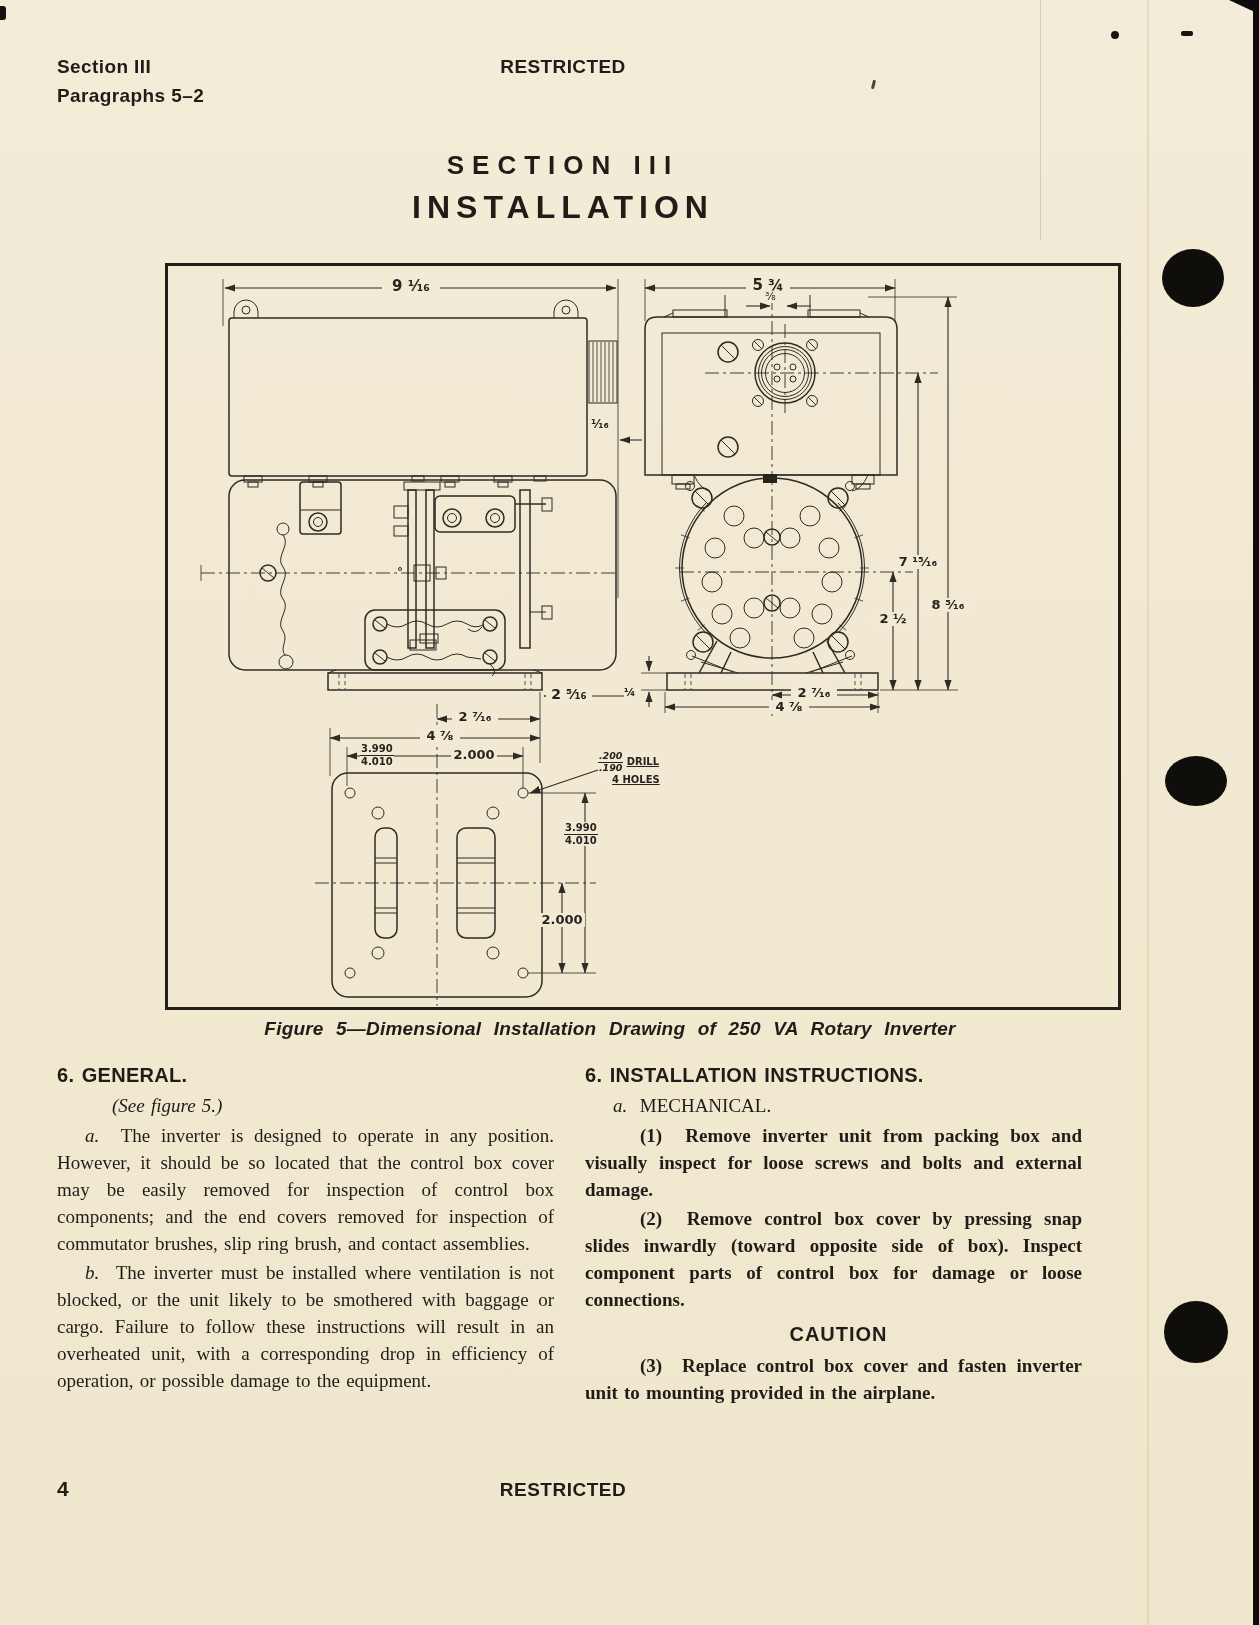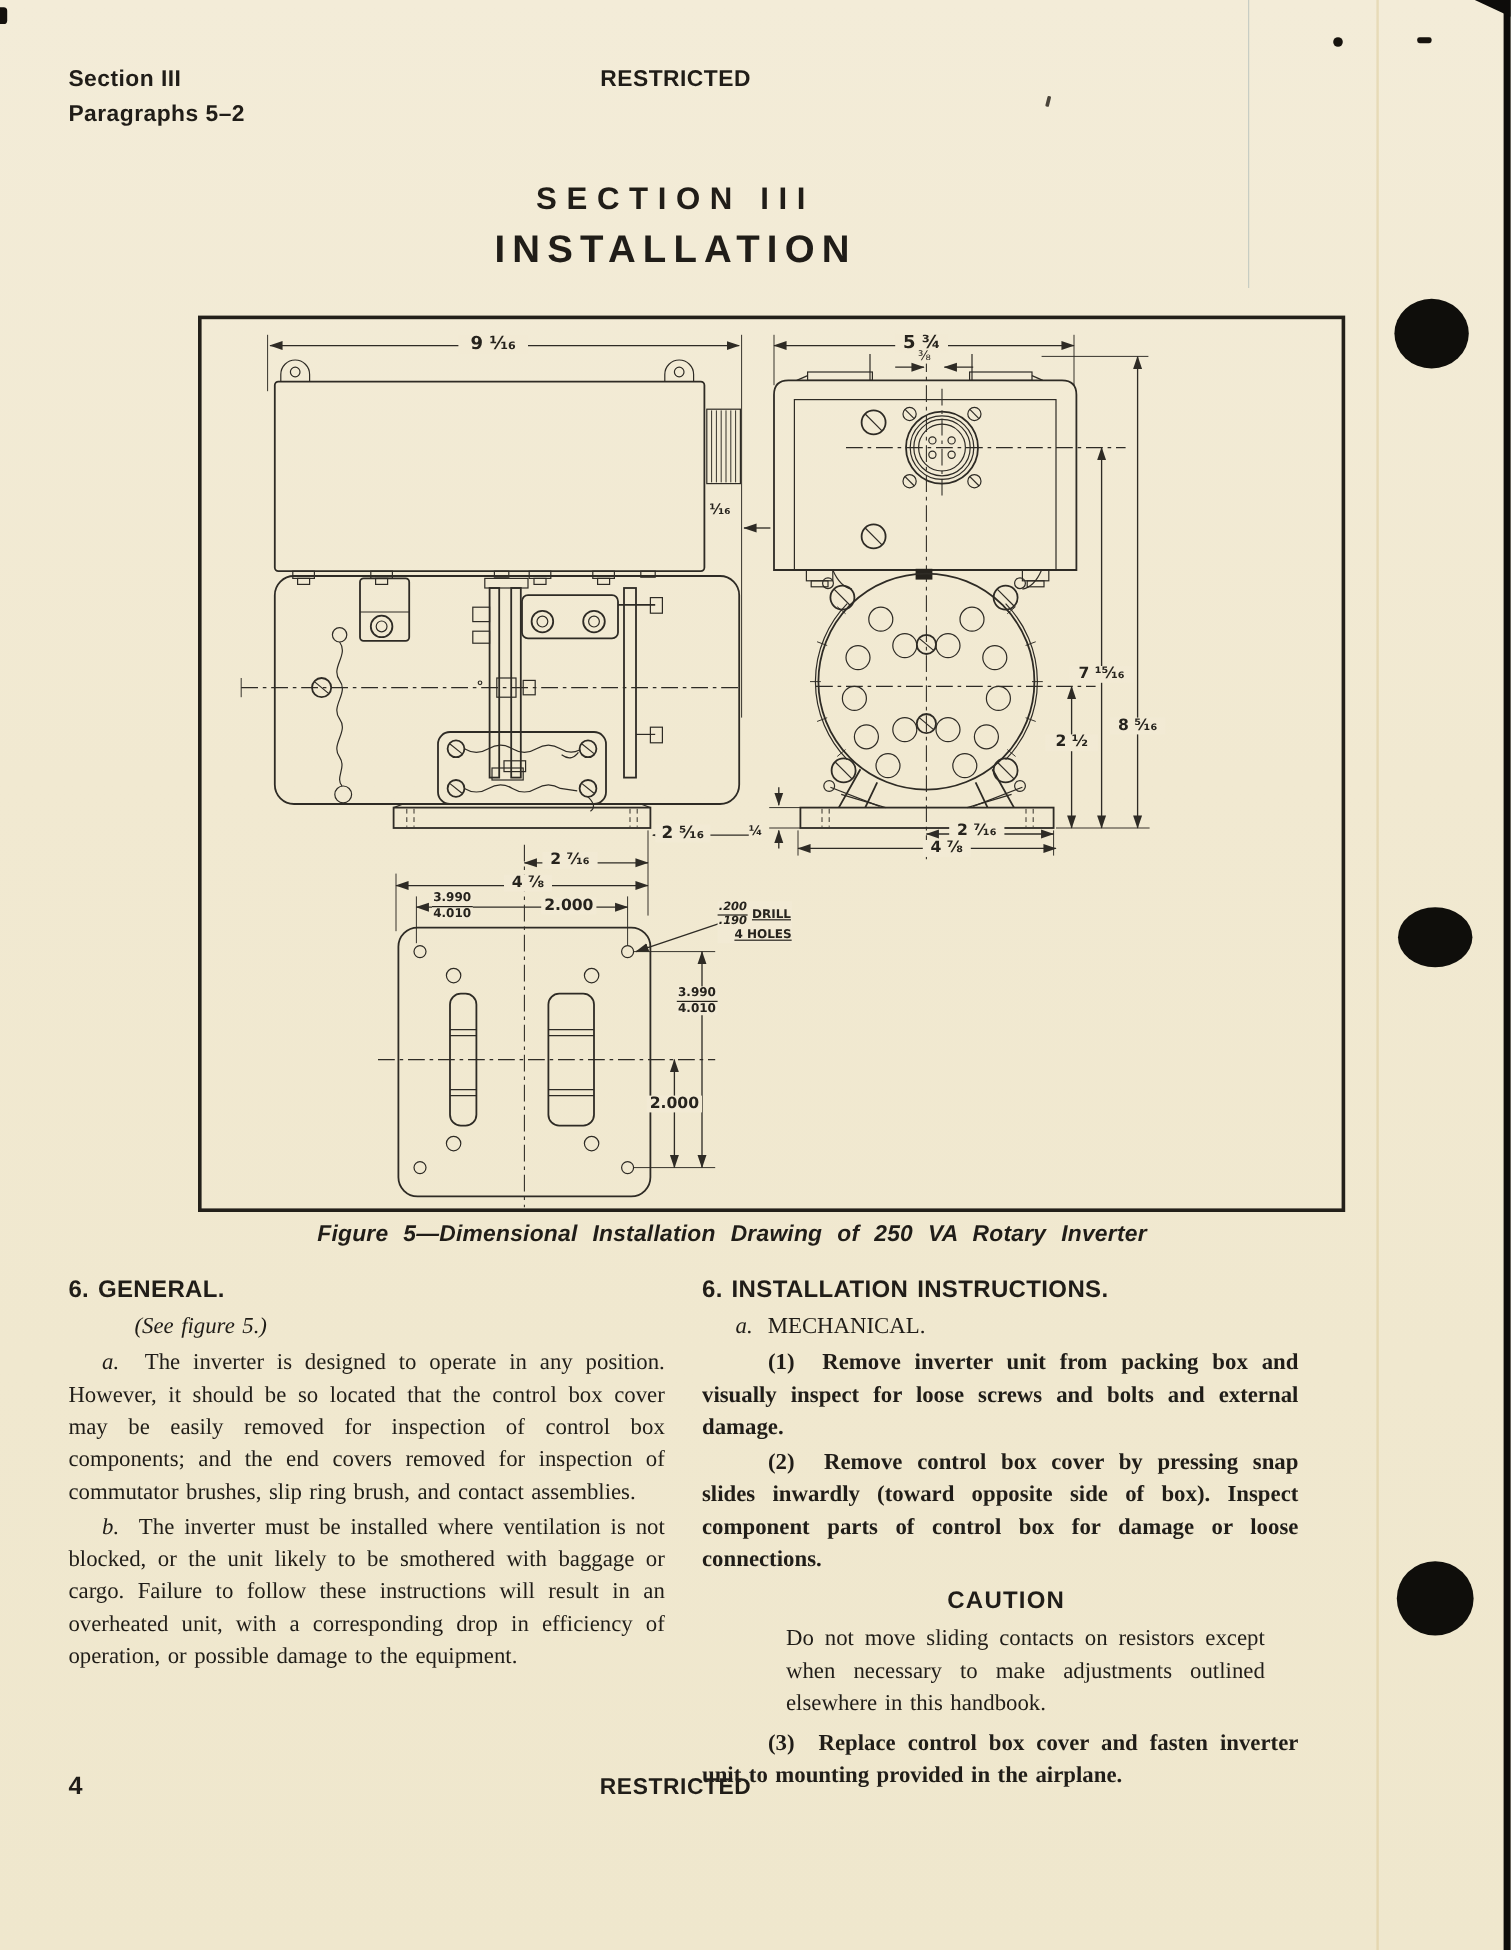--- a/index.html
+++ b/index.html
@@ -386,20 +386,19 @@
     <p class="para"><span class="lead-i">a.</span>&nbsp;&nbsp;<span>The inverter is designed to operate in any position. However, it should be so located that the control box cover may be easily removed for inspection of control box components; and the end covers removed for inspection of commutator brushes, slip ring brush, and contact assemblies.</span></p>
     <p class="para"><span class="lead-i">b.</span>&nbsp;&nbsp;<span>The inverter must be installed where ventilation is not blocked, or the unit likely to be smothered with baggage or cargo. Failure to follow these instructions will result in an overheated unit, with a corresponding drop in efficiency of operation, or possible damage to the equipment.</span></p>
   </div>
 
   <div class="col col-right">
     <div class="sec-head">6. INSTALLATION INSTRUCTIONS.</div>
     <div class="sub-head"><span class="lead-i">a.</span>&nbsp;&nbsp;<span>MECHANICAL.</span></div>
     <p class="para-num"><span>(1)</span>&nbsp;&nbsp;<span>Remove inverter unit from packing box and visually inspect for loose screws and bolts and external damage.</span></p>
     <p class="para-num"><span>(2)</span>&nbsp;&nbsp;<span>Remove control box cover by pressing snap slides inwardly (toward opposite side of box). Inspect component parts of control box for damage or loose connections.</span></p>
     <div class="caution-head">CAUTION</div>
-    <div class="caution-text">Do not move sliding contacts on resistors except when necessary to make adjustments outlined elsewhere in this handbook.</div>
     <p class="para-num"><span>(3)</span>&nbsp;&nbsp;<span>Replace control box cover and fasten inverter unit to mounting provided in the airplane.</span></p>
   </div>
 
   <div class="footer-page">4</div>
   <div class="footer-center">RESTRICTED</div>
 
 </div>
 
 </body></html>

